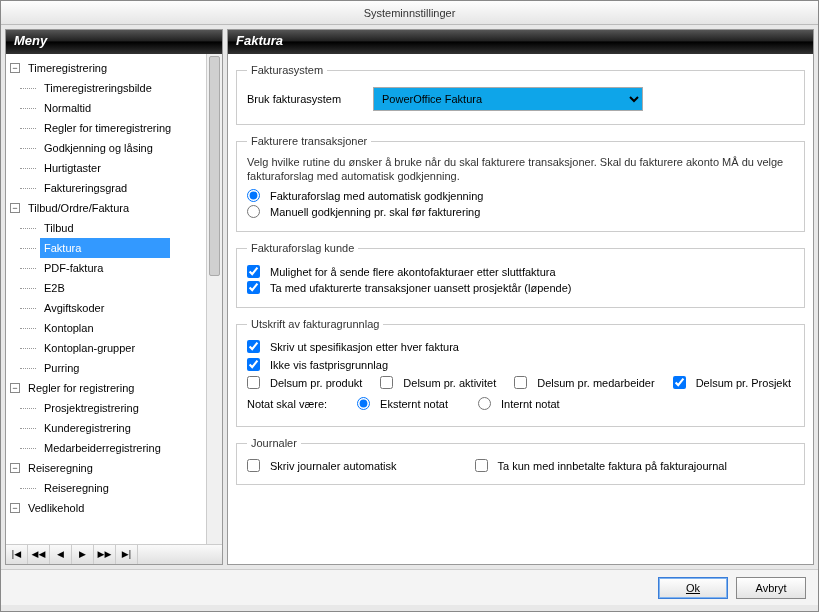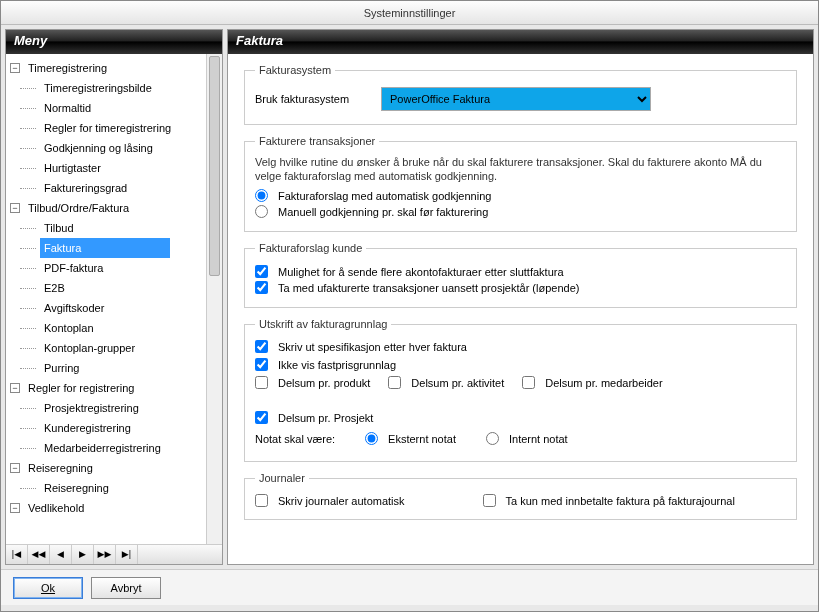--- a/index.html
+++ b/index.html
@@ -16,29 +16,29 @@
 .scrollbar-thumb { position: absolute; left: 2px; right: 2px; top: 2px; height: 220px; background: #d0d0d0; border: 1px solid #aaa; border-radius: 2px; }
 .tree-node { line-height: 18px; white-space: nowrap; display: flex; align-items: center; }
 .tree-toggle { display: inline-block; width: 10px; height: 10px; border: 1px solid #888; text-align: center; line-height: 8px; font-size: 9px; margin-right: 4px; cursor: pointer; color: #333; }
 .tree-line { display: inline-block; width: 16px; border-bottom: 1px dotted #999; height: 1px; margin-right: 4px; vertical-align: middle; }
 .tree-indent { display: inline-flex; align-items: center; padding-left: 10px;}
 .tree-label { padding: 1px 4px; cursor: pointer; }
 .tree-label.selected { background: #3399ff; color: #fff; display: inline-block; min-width: 130px; }
 .nav-bar { height: 20px; border-top: 1px solid #ccc; display: flex; }
 .nav-btn { flex: 0 0 22px; border-right: 1px solid #ccc; background: linear-gradient(#fafafa,#e0e0e0); text-align: center; line-height: 18px; cursor: pointer; font-size: 9px; }
 .nav-spacer { flex: 1; background: linear-gradient(#fafafa,#e0e0e0); }
-.content { flex: 1; padding: 10px 16px; overflow-y: auto; border-radius: 32px; }
+.content { flex: 1; padding: 10px 8px; overflow-y: auto; border-radius: 32px; }
 fieldset { border: 1px solid #ccc; margin-bottom: 10px; padding: 8px 10px 10px 10px; }
 legend { padding: 0 4px; color: #333; }
 .row { display: flex; align-items: center; margin: 3px 0; gap: 6px; }
 .row label { cursor: pointer; }
 select { width: 270px; height: 24px; border: 1px solid #aaa; background: #0ea5e9; padding: 0 4px; }
 input[type=radio], input[type=checkbox] { margin-right: 4px; }
 .help { color: #333; margin-bottom: 6px; line-height: 14px; }
-.footer { height: 36px; display: flex; align-items: center; padding: 0 12px; gap: 8px; border-top: 1px solid #ccc; background: #f4f4f4; }
+.footer { height: 36px; display: flex; justify-content: flex-end; align-items: center; padding: 0 12px; gap: 8px; border-top: 1px solid #ccc; background: #f4f4f4; }
 .btn { min-width: 70px; height: 22px; background: linear-gradient(#fff,#e4e4e4); border: 1px solid #888; cursor: pointer; }
 .btn.primary { border: 1px solid #3a7dd8; box-shadow: 0 0 0 1px #7fb3f0 inset; }
 .inline-group { display: flex; flex-wrap: wrap; gap: 18px; align-items: center; }
 .inline-group .row { margin: 2px 0; }
 </style>
 </head>
 <body>
 
 <div class="titlebar">Systeminnstillinger</div>
 

